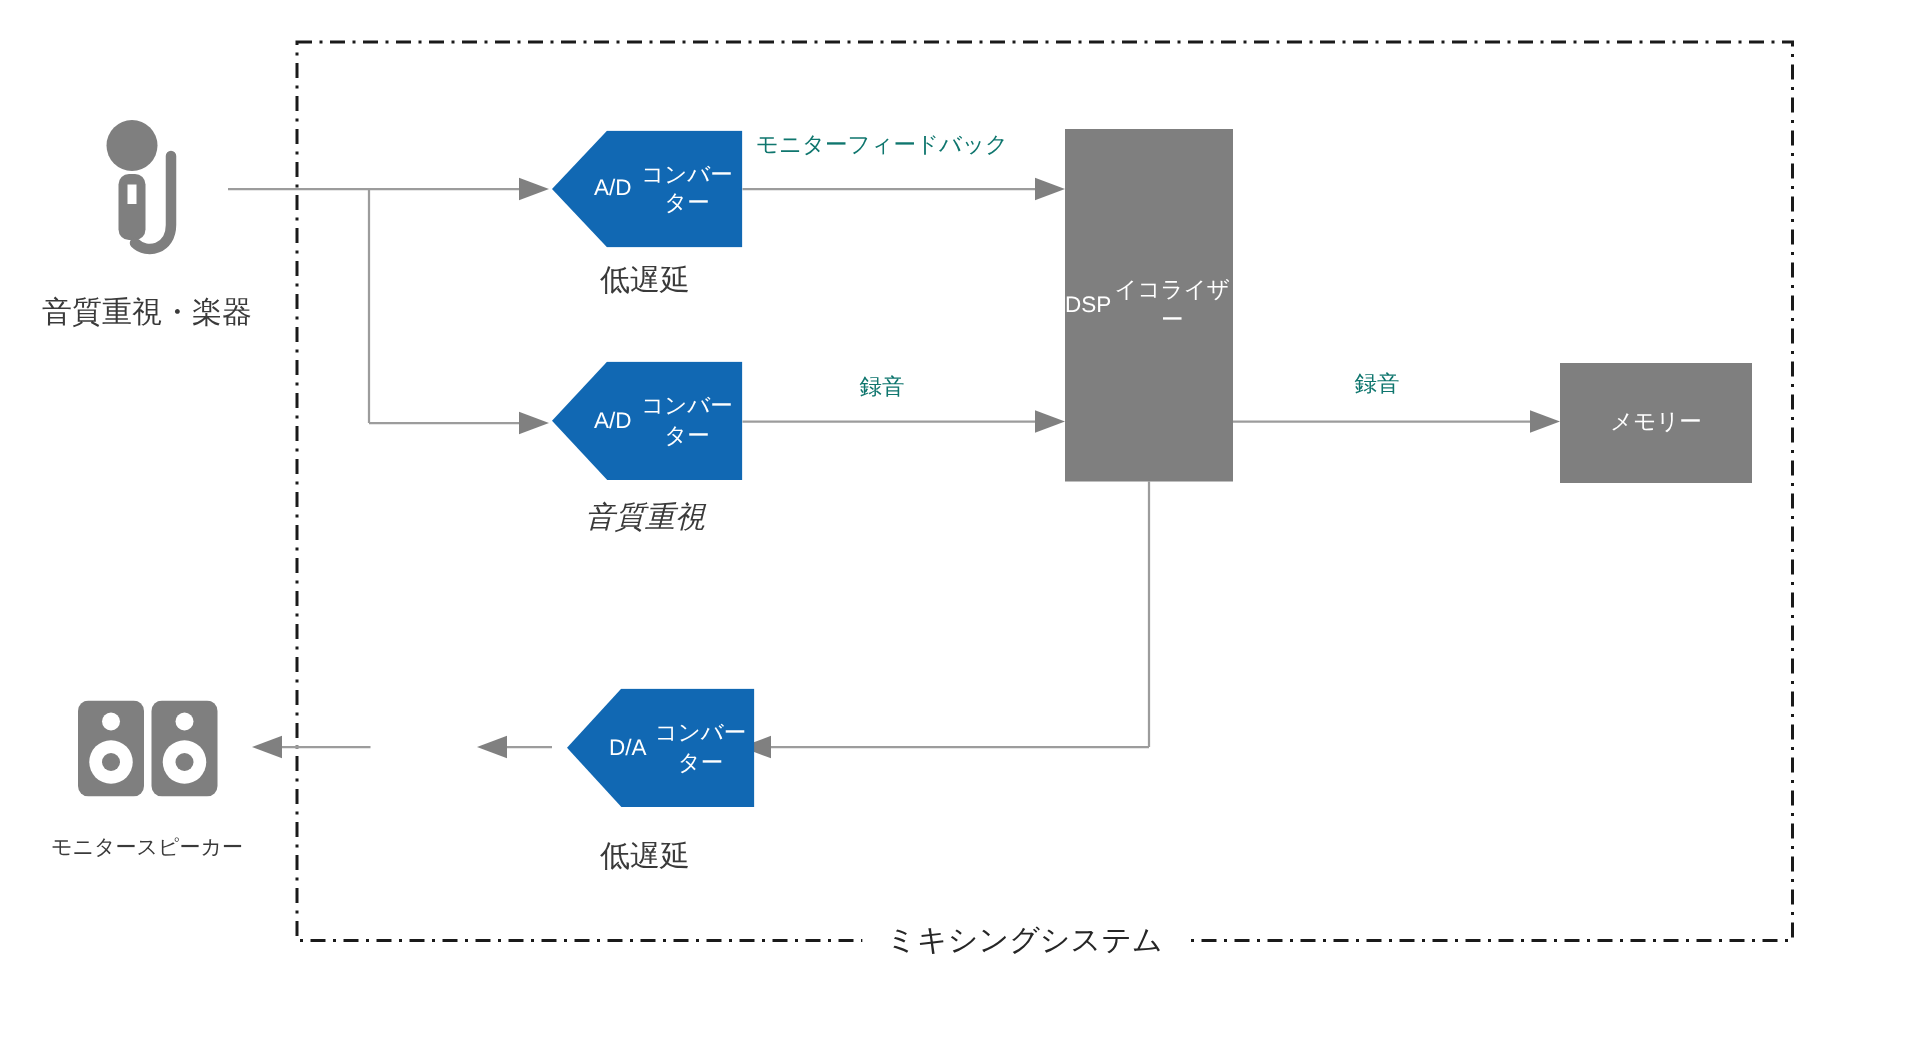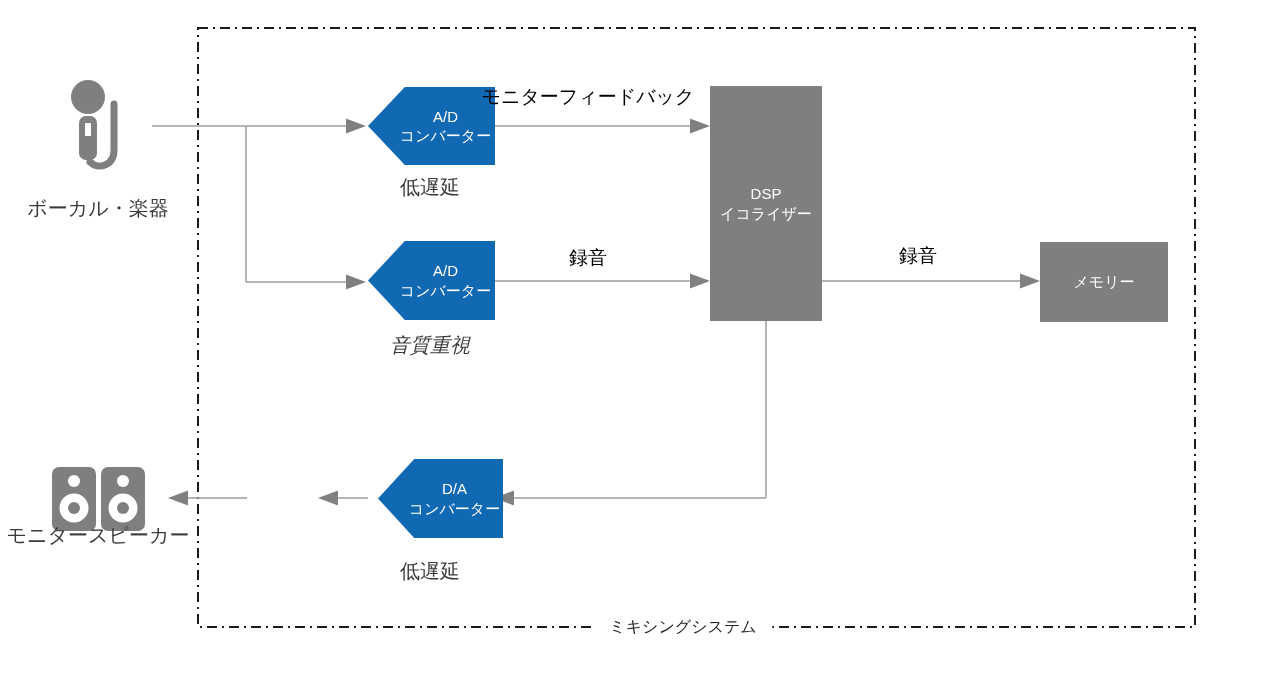--- a/index.html
+++ b/index.html
@@ -12,21 +12,21 @@
     overflow: hidden;
   }
   .underlay {
     position: absolute;
     left: 0; top: 0;
     width: 1280px; height: 697px;
   }
   .node {
     position: absolute;
     display: flex;
-    flex-direction: column;
+    flex-direction: row;
     align-items: center;
     justify-content: center;
     color: #ffffff;
     font-size: 15px;
     line-height: 1.3;
     text-align: center;
     box-sizing: border-box;
   }
   .blue-pent {
     background: #1168B3;
@@ -44,31 +44,31 @@
     position: absolute;
     transform: translate(-50%, -50%);
     color: #3A3A3A;
     font-size: 20px;
     white-space: nowrap;
     text-align: center;
   }
   .edge-lbl {
     position: absolute;
     transform: translate(-50%, -50%);
-    color: #000000;
-    font-size: 19px;
+    color: #0f766e;
+    font-size: 15px;
     white-space: nowrap;
   }
   .frame-lbl {
     position: absolute;
     transform: translate(-50%, -50%);
     background: #ffffff;
     padding: 2px 16px;
     color: #262626;
-    font-size: 16px;
+    font-size: 20px;
     white-space: nowrap;
   }
   .icon-wrap { position: absolute; }
 </style>
 </head>
 <body>
 
 <div class="canvas">
 
   <svg class="underlay" viewBox="0 0 1280 697">
@@ -101,21 +101,21 @@
   </svg>
 
   <div class="icon-wrap" style="left:60px; top:76px;">
     <svg width="68" height="105" viewBox="0 0 68 105">
       <circle cx="28" cy="21" r="17" fill="#7F7F7F"></circle>
       <rect x="19" y="40" width="18" height="44" rx="7" fill="#7F7F7F"></rect>
       <rect x="25" y="47" width="6" height="13" fill="#ffffff"></rect>
       <path d="M 54 28 L 54 74 C 54 90 38 94 30 86" stroke="#7F7F7F" stroke-width="7" fill="none" stroke-linecap="round"></path>
     </svg>
   </div>
-  <div class="lbl" style="left:98px; top:208px;">ボーカル・楽器</div>
+  <div class="lbl" style="left:98px; top:208px;">音質重視・楽器</div>
 
   <div class="node blue-pent" style="left:368px; top:87px; width:127px; height:78px;">
     <span>A/D</span>
     <span>コンバーター</span>
   </div>
   <div class="lbl" style="left:430px; top:187px;">低遅延</div>
 
   <div class="node blue-pent" style="left:368px; top:241px; width:127px; height:79px;">
     <span>A/D</span>
     <span>コンバーター</span>
@@ -143,21 +143,21 @@
       <rect x="0" y="0" width="44" height="64" rx="7" fill="#7F7F7F"></rect>
       <rect x="49" y="0" width="44" height="64" rx="7" fill="#7F7F7F"></rect>
       <circle cx="22" cy="14" r="6" fill="#ffffff"></circle>
       <circle cx="71" cy="14" r="6" fill="#ffffff"></circle>
       <circle cx="22" cy="41" r="14.5" fill="#ffffff"></circle>
       <circle cx="71" cy="41" r="14.5" fill="#ffffff"></circle>
       <circle cx="22" cy="41" r="6" fill="#7F7F7F"></circle>
       <circle cx="71" cy="41" r="6" fill="#7F7F7F"></circle>
     </svg>
   </div>
-  <div class="lbl" style="left:98px; top:535px; font-size:20px;">モニタースピーカー</div>
+  <div class="lbl" style="left:98px; top:565px; font-size:14px;">モニタースピーカー</div>
 
   <div class="edge-lbl" style="left:588px; top:97px;">モニターフィードバック</div>
   <div class="edge-lbl" style="left:588px; top:258px;">録音</div>
   <div class="edge-lbl" style="left:918px; top:256px;">録音</div>
 
   <div class="frame-lbl" style="left:683px; top:627px;">ミキシングシステム</div>
 
 </div>
 
 </body></html>

